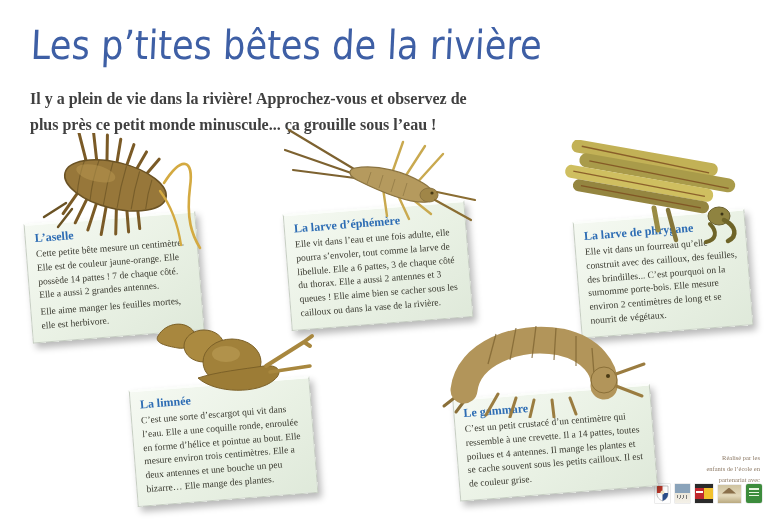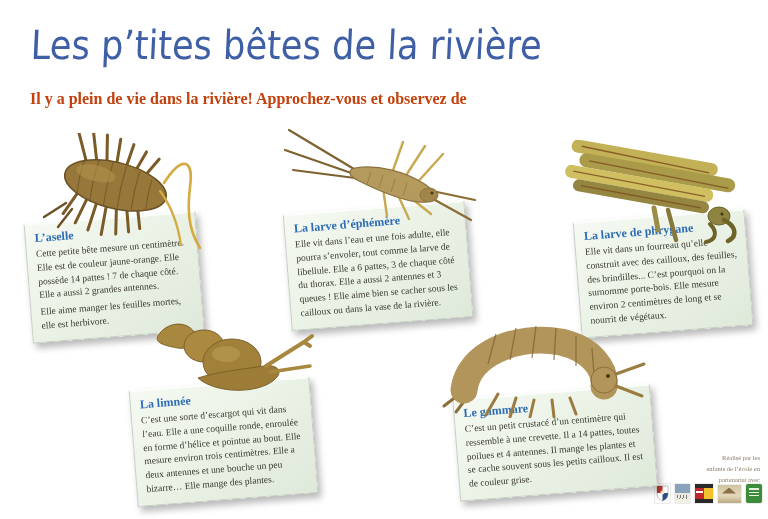--- a/index.html
+++ b/index.html
@@ -11,21 +11,21 @@
   .title{
     position:absolute; left:32px; top:22px;
     font-family:"DejaVu Sans", sans-serif;
     font-size:40px; font-weight:500; color:#3e5fa5;
     white-space:nowrap; letter-spacing:0px;
     transform:scaleX(.88) skewX(-3deg); transform-origin:left top;
   }
   .intro{
     position:absolute; left:30px; top:86px; width:540px;
     font-family:"Liberation Serif", serif; font-weight:bold;
-    font-size:16px; line-height:1.62; color:#c2410c;
+    font-size:16px; line-height:1.62; color:#404040;
   }
   
   .card{
     position:absolute; box-sizing:border-box;
     background:linear-gradient(145deg,#f5f9f2 0%, #e9f1e4 55%, #dfe9da 100%);
     border:1px solid #c6cec2; border-top:2px solid #fbfdfa;
     box-shadow:3px 5px 7px rgba(0,0,0,.28);
     padding:6px 9px 8px 9px;
     transform:rotate(-4.5deg);
     z-index:2;
@@ -77,20 +77,21 @@
     background:repeating-linear-gradient(#e8f4e0 0 1.5px,transparent 1.5px 3.5px);}
 </style>
 </head>
 <body>
 
 <div id="poster">
 
   <div class="title">Les p’tites bêtes de la rivière</div>
   <div class="intro">
     <div>Il y a plein de vie dans la rivière! Approchez-vous et observez de</div>
+    <div>plus près ce petit monde minuscule... ça grouille sous l’eau !</div>
   </div>
 
   <svg id="creature-aselle" class="creature" viewBox="0 0 215 118">
     <g transform="rotate(14 90 50)" stroke="#7a5a26" stroke-width="3" stroke-linecap="round">
       <path d="M58,36 44,10 M68,33 58,6 M78,31 72,5 M88,30 86,6 M98,31 100,8 M108,33 114,12 M118,36 128,16" fill="none"></path>
       <path d="M58,66 48,92 M68,70 62,98 M78,72 76,102 M88,73 90,103 M98,72 104,99 M108,70 116,94 M118,66 126,88" fill="none"></path>
       <ellipse cx="92" cy="52" rx="52" ry="23" fill="#97773a" stroke="#6a5224" stroke-width="1.5"></ellipse>
       <path d="M56,34 Q54,52 57,70 M70,31 Q68,52 71,73 M84,30 Q83,52 85,74 M98,31 Q97,52 99,73 M112,33 Q111,52 113,71 M126,38 Q125,52 127,67" stroke="#6a5224" stroke-width="1.1" fill="none" opacity="0.7"></path>
       <ellipse cx="70" cy="45" rx="20" ry="8" fill="#b6954e" opacity="0.55" stroke="none"></ellipse>
     </g>

